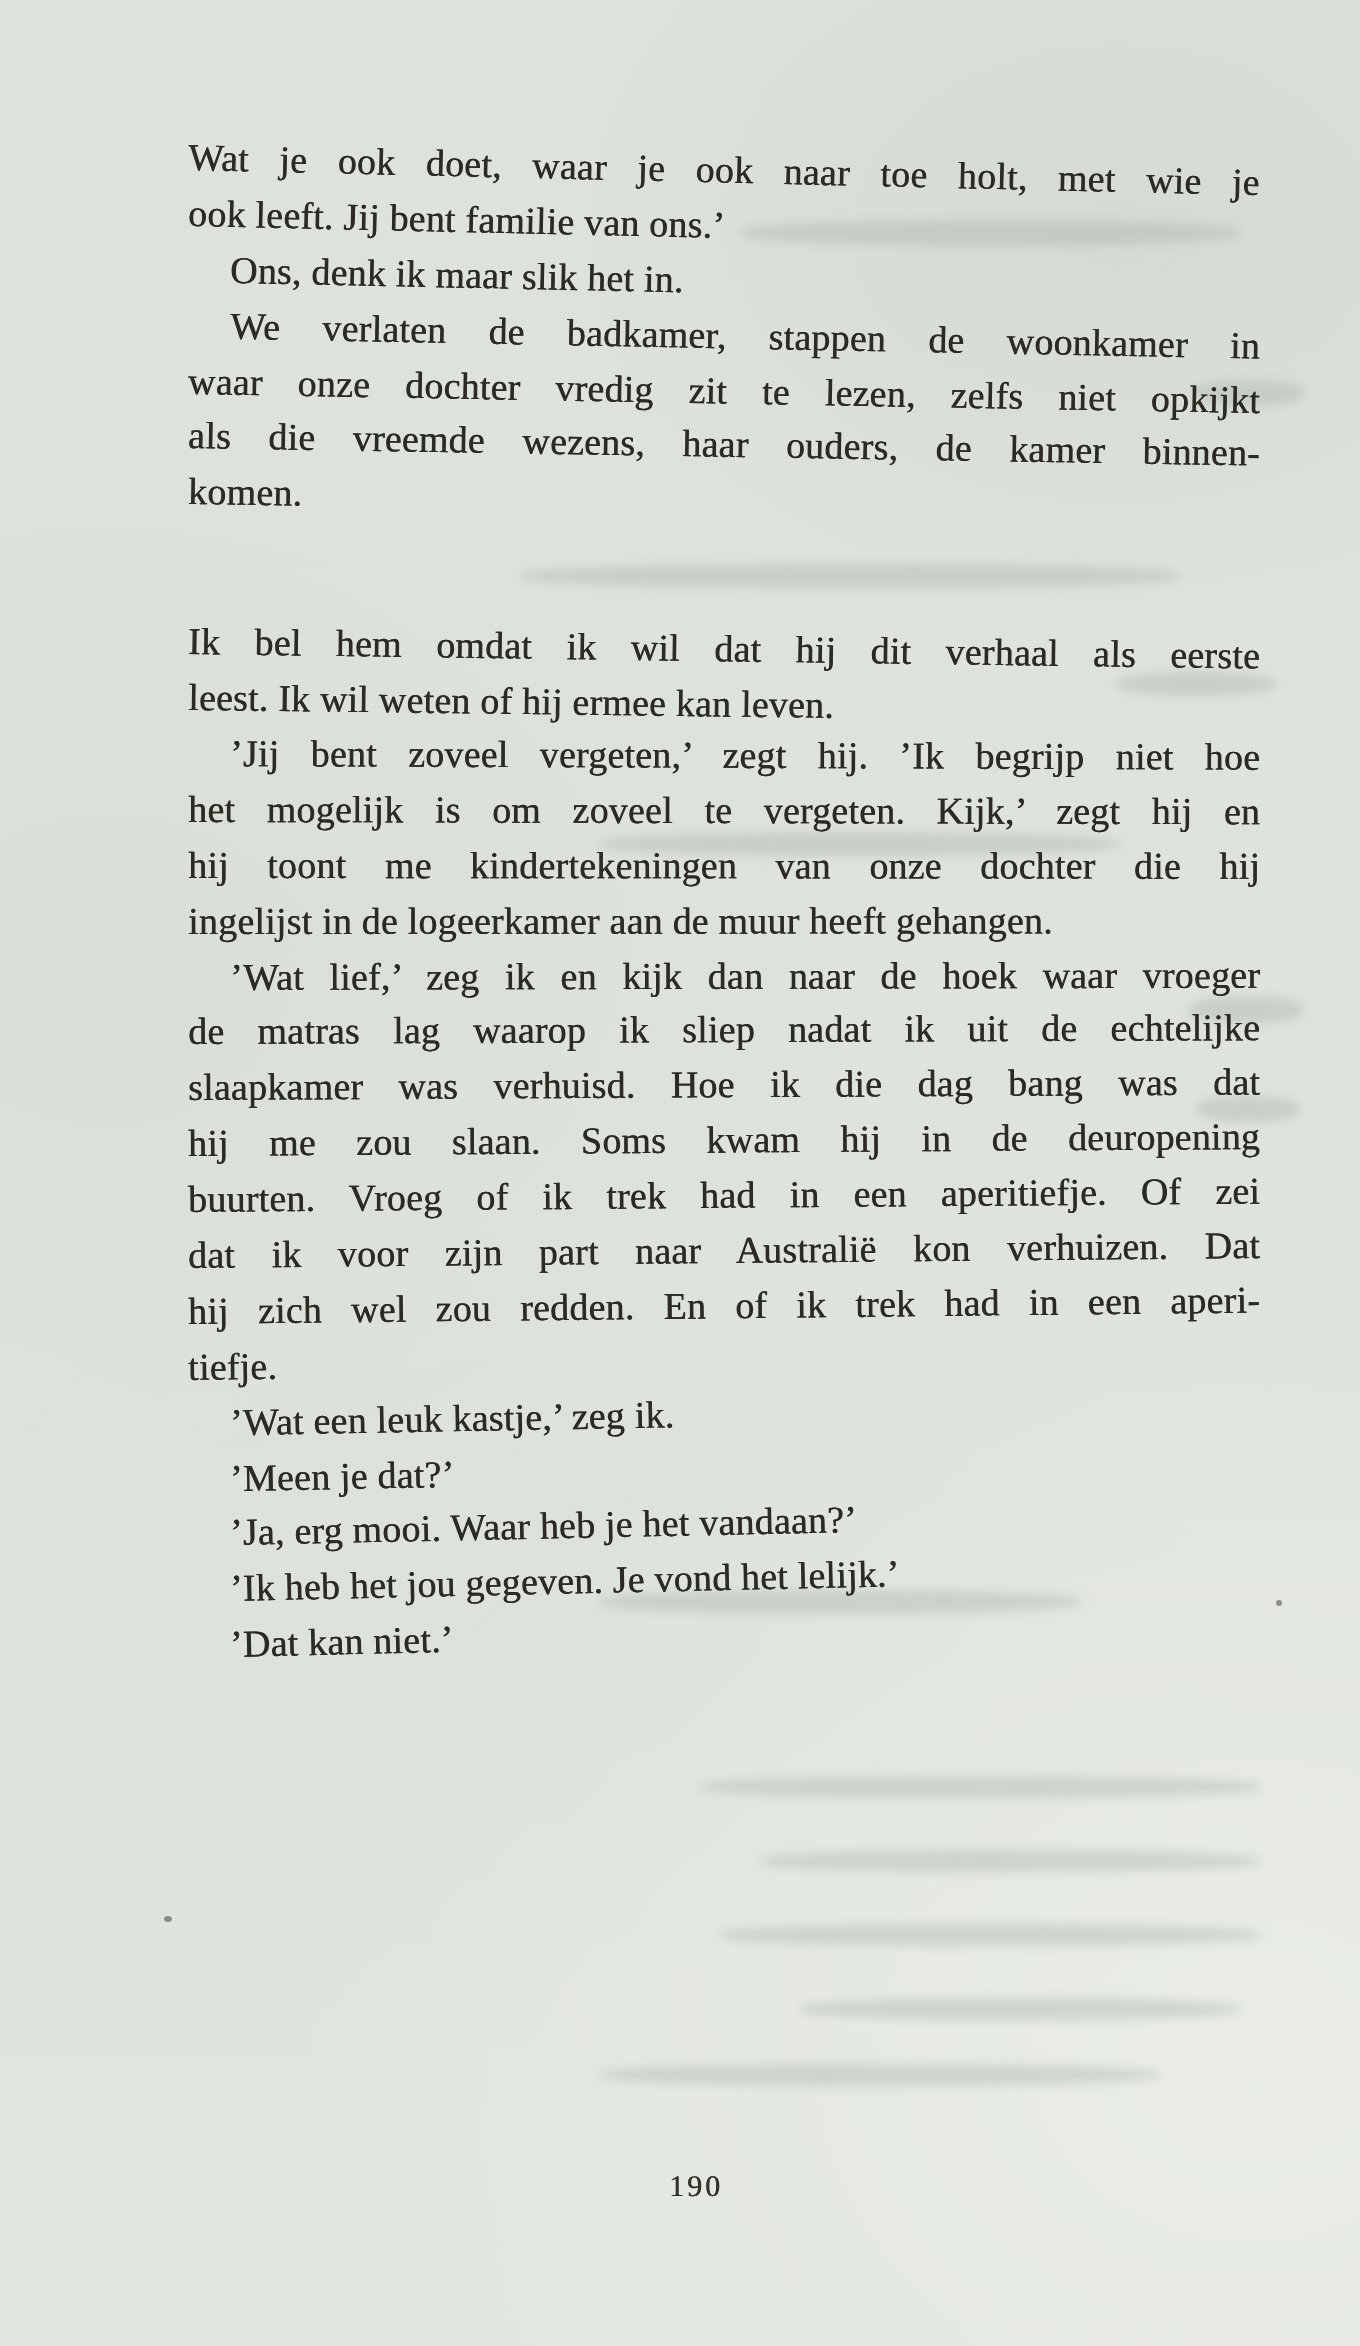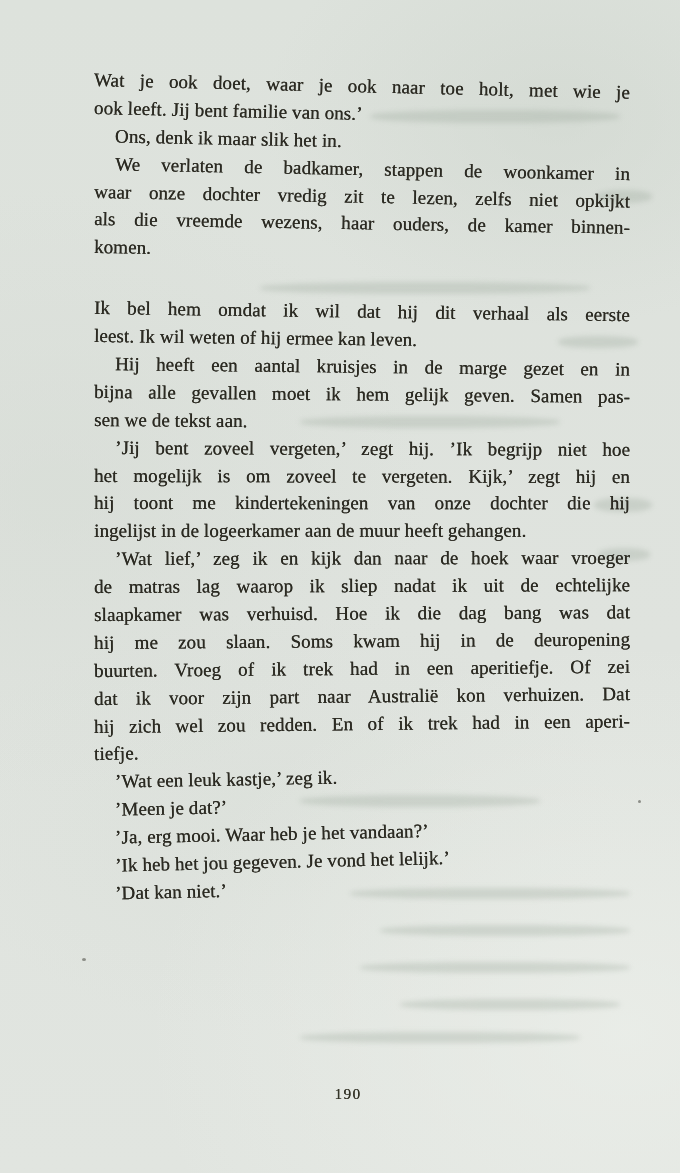--- a/index.html
+++ b/index.html
@@ -22,21 +22,21 @@
     font-family: "Liberation Serif", "DejaVu Serif", serif;
     color: #2c2b23;
   }
   .text-block {
     position: absolute;
     left: 94px;
     top: 66px;
     width: 536px;
   }
   .paragraph { margin: 0; }
-  .paragraph.gap-before { margin-top: 33px; }
+  .paragraph.gap-before { margin-top: 47px; }
   .line {
     height: 27.9px;
     line-height: 27.9px;
     font-size: 19px;
     letter-spacing: 0.1px;
     text-align: justify;
     text-align-last: justify;
     white-space: normal;
     text-shadow: 0.25px 0 0 currentColor;
     transform-origin: 0 50%;
@@ -101,25 +101,20 @@
         <div class="line indent" style="transform: rotate(1.1deg);">We verlaten de badkamer, stappen de woonkamer in</div>
         <div class="line" style="transform: rotate(1.02deg);">waar onze dochter vredig zit te lezen, zelfs niet opkijkt</div>
         <div class="line" style="transform: rotate(0.94deg);">als die vreemde wezens, haar ouders, de kamer binnen-</div>
         <div class="line last" style="transform: rotate(0.86deg);">komen.</div>
       </div>
       <div class="paragraph gap-before">
         <div class="line" style="transform: rotate(0.78deg);">Ik bel hem omdat ik wil dat hij dit verhaal als eerste</div>
         <div class="line last" style="transform: rotate(0.7deg);">leest. Ik wil weten of hij ermee kan leven.</div>
       </div>
       <div class="paragraph">
-        <div class="line indent" style="transform: rotate(0.61deg);">Hij heeft een aantal kruisjes in de marge gezet en in</div>
-        <div class="line" style="transform: rotate(0.53deg);">bijna alle gevallen moet ik hem gelijk geven. Samen pas-</div>
-        <div class="line last" style="transform: rotate(0.45deg);">sen we de tekst aan.</div>
-      </div>
-      <div class="paragraph">
         <div class="line indent" style="transform: rotate(0.2deg);">’Jij bent zoveel vergeten,’ zegt hij. ’Ik begrijp niet hoe</div>
         <div class="line" style="transform: rotate(0.12deg);">het mogelijk is om zoveel te vergeten. Kijk,’ zegt hij en</div>
         <div class="line" style="transform: rotate(0.04deg);">hij toont me kindertekeningen van onze dochter die hij</div>
         <div class="line last" style="transform: rotate(-0.04deg);">ingelijst in de logeerkamer aan de muur heeft gehangen.</div>
       </div>
       <div class="paragraph">
         <div class="line indent" style="transform: rotate(-0.12deg);">’Wat lief,’ zeg ik en kijk dan naar de hoek waar vroeger</div>
         <div class="line" style="transform: rotate(-0.2deg);">de matras lag waarop ik sliep nadat ik uit de echtelijke</div>
         <div class="line" style="transform: rotate(-0.29deg);">slaapkamer was verhuisd. Hoe ik die dag bang was dat</div>
         <div class="line" style="transform: rotate(-0.37deg);">hij me zou slaan. Soms kwam hij in de deuropening</div>

